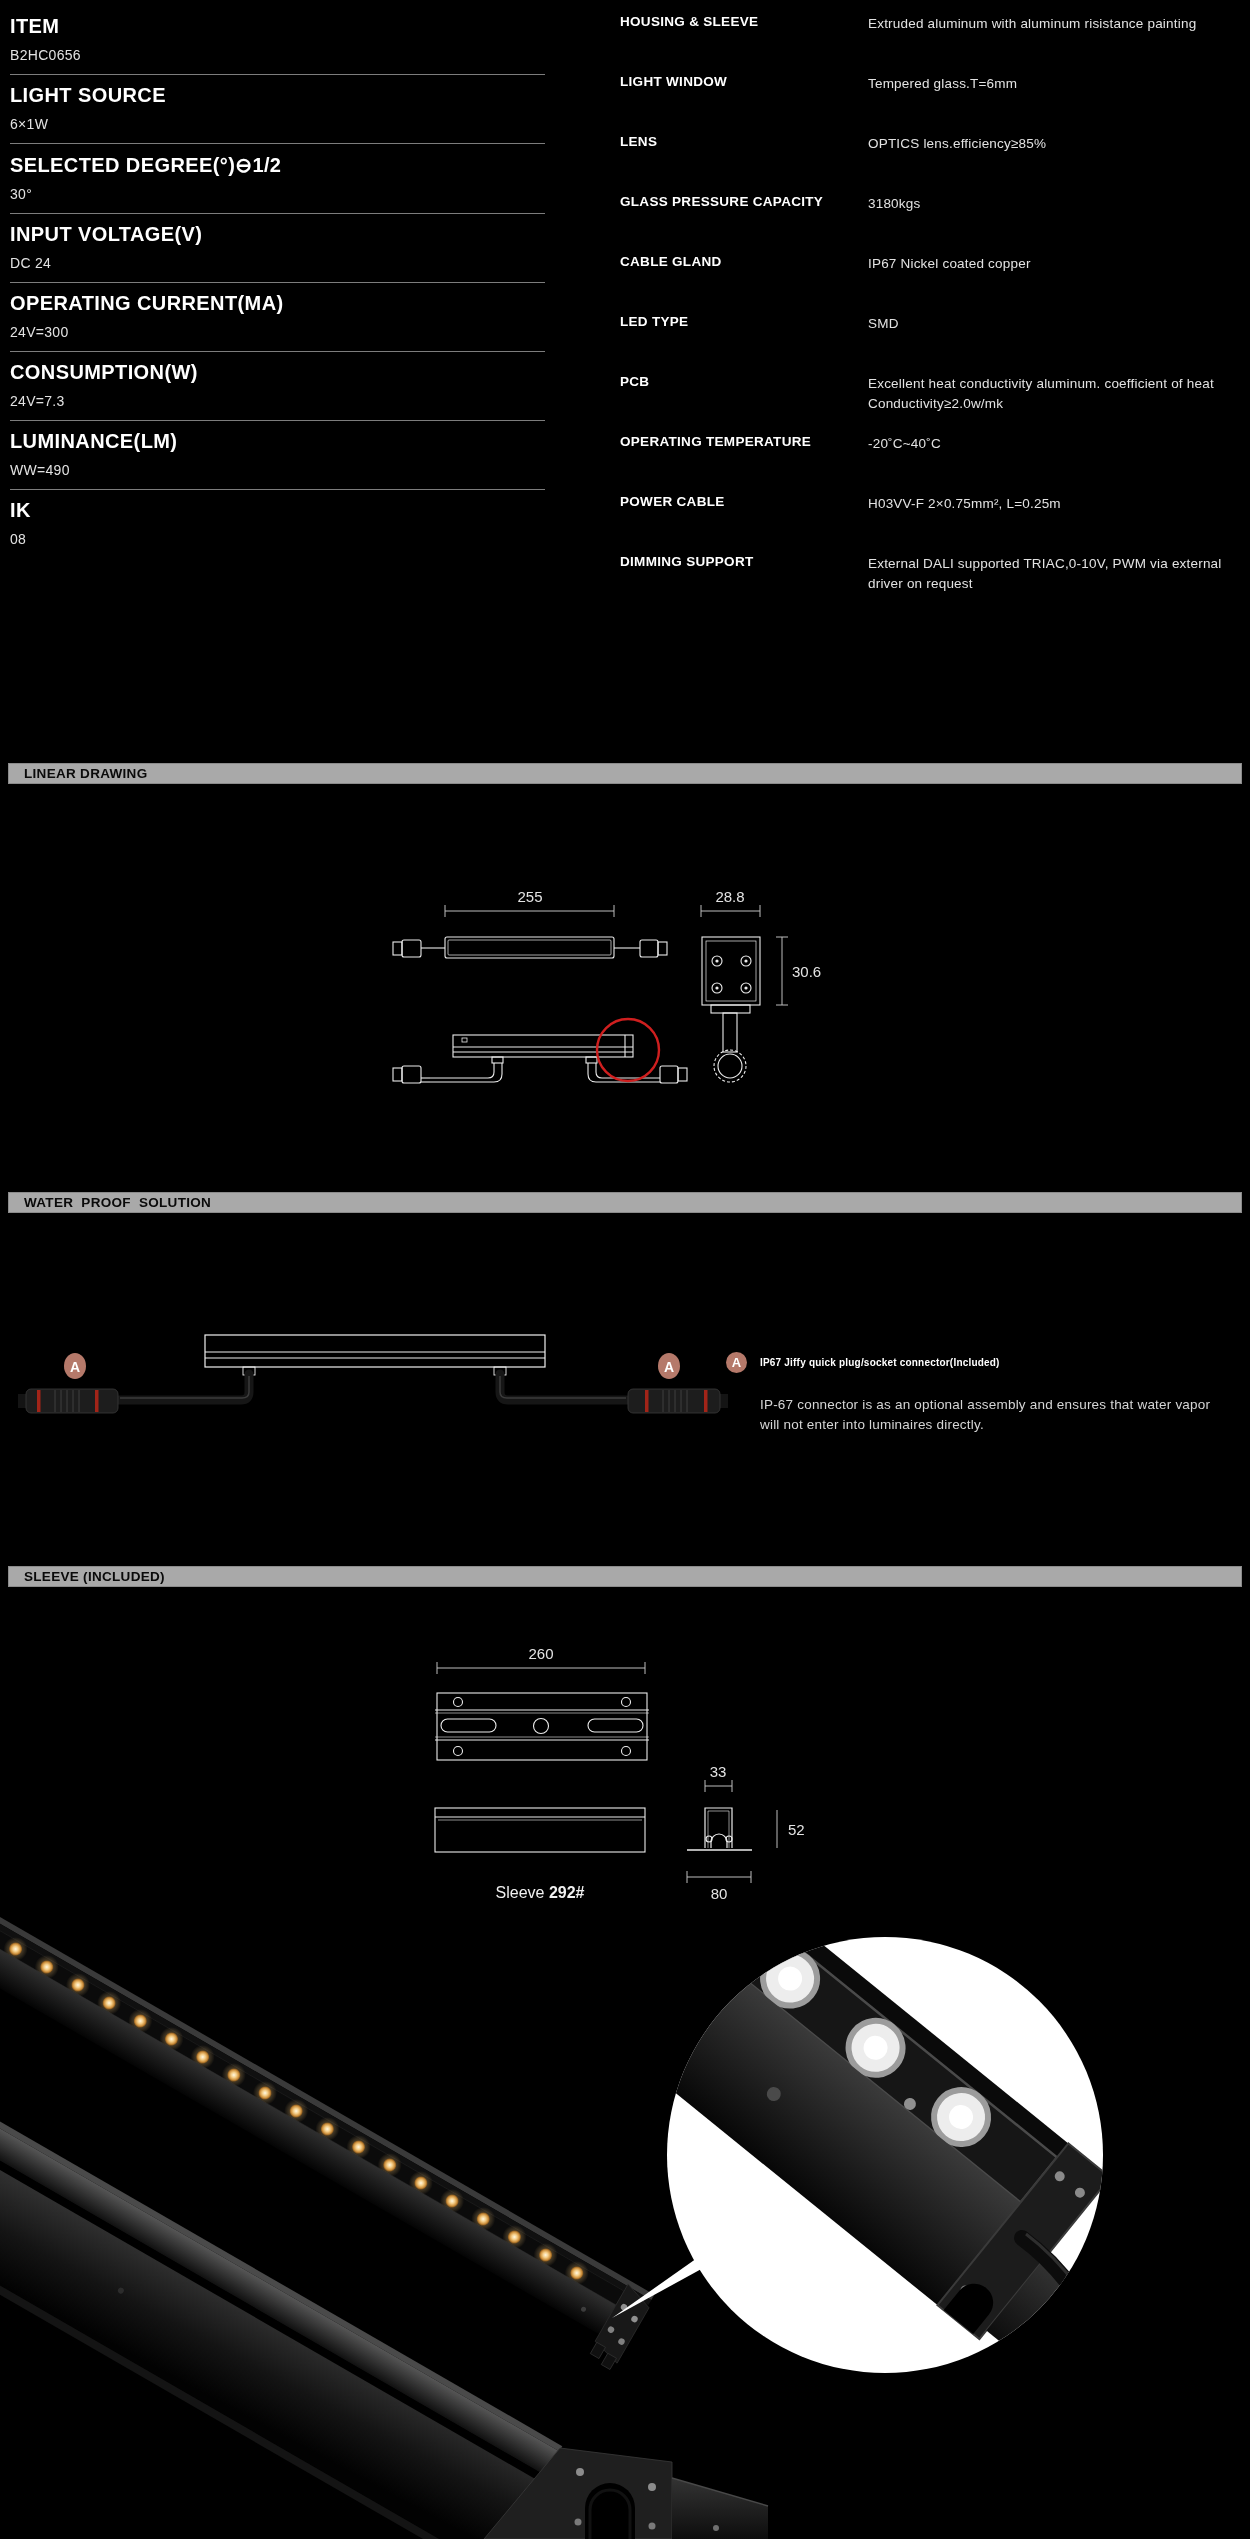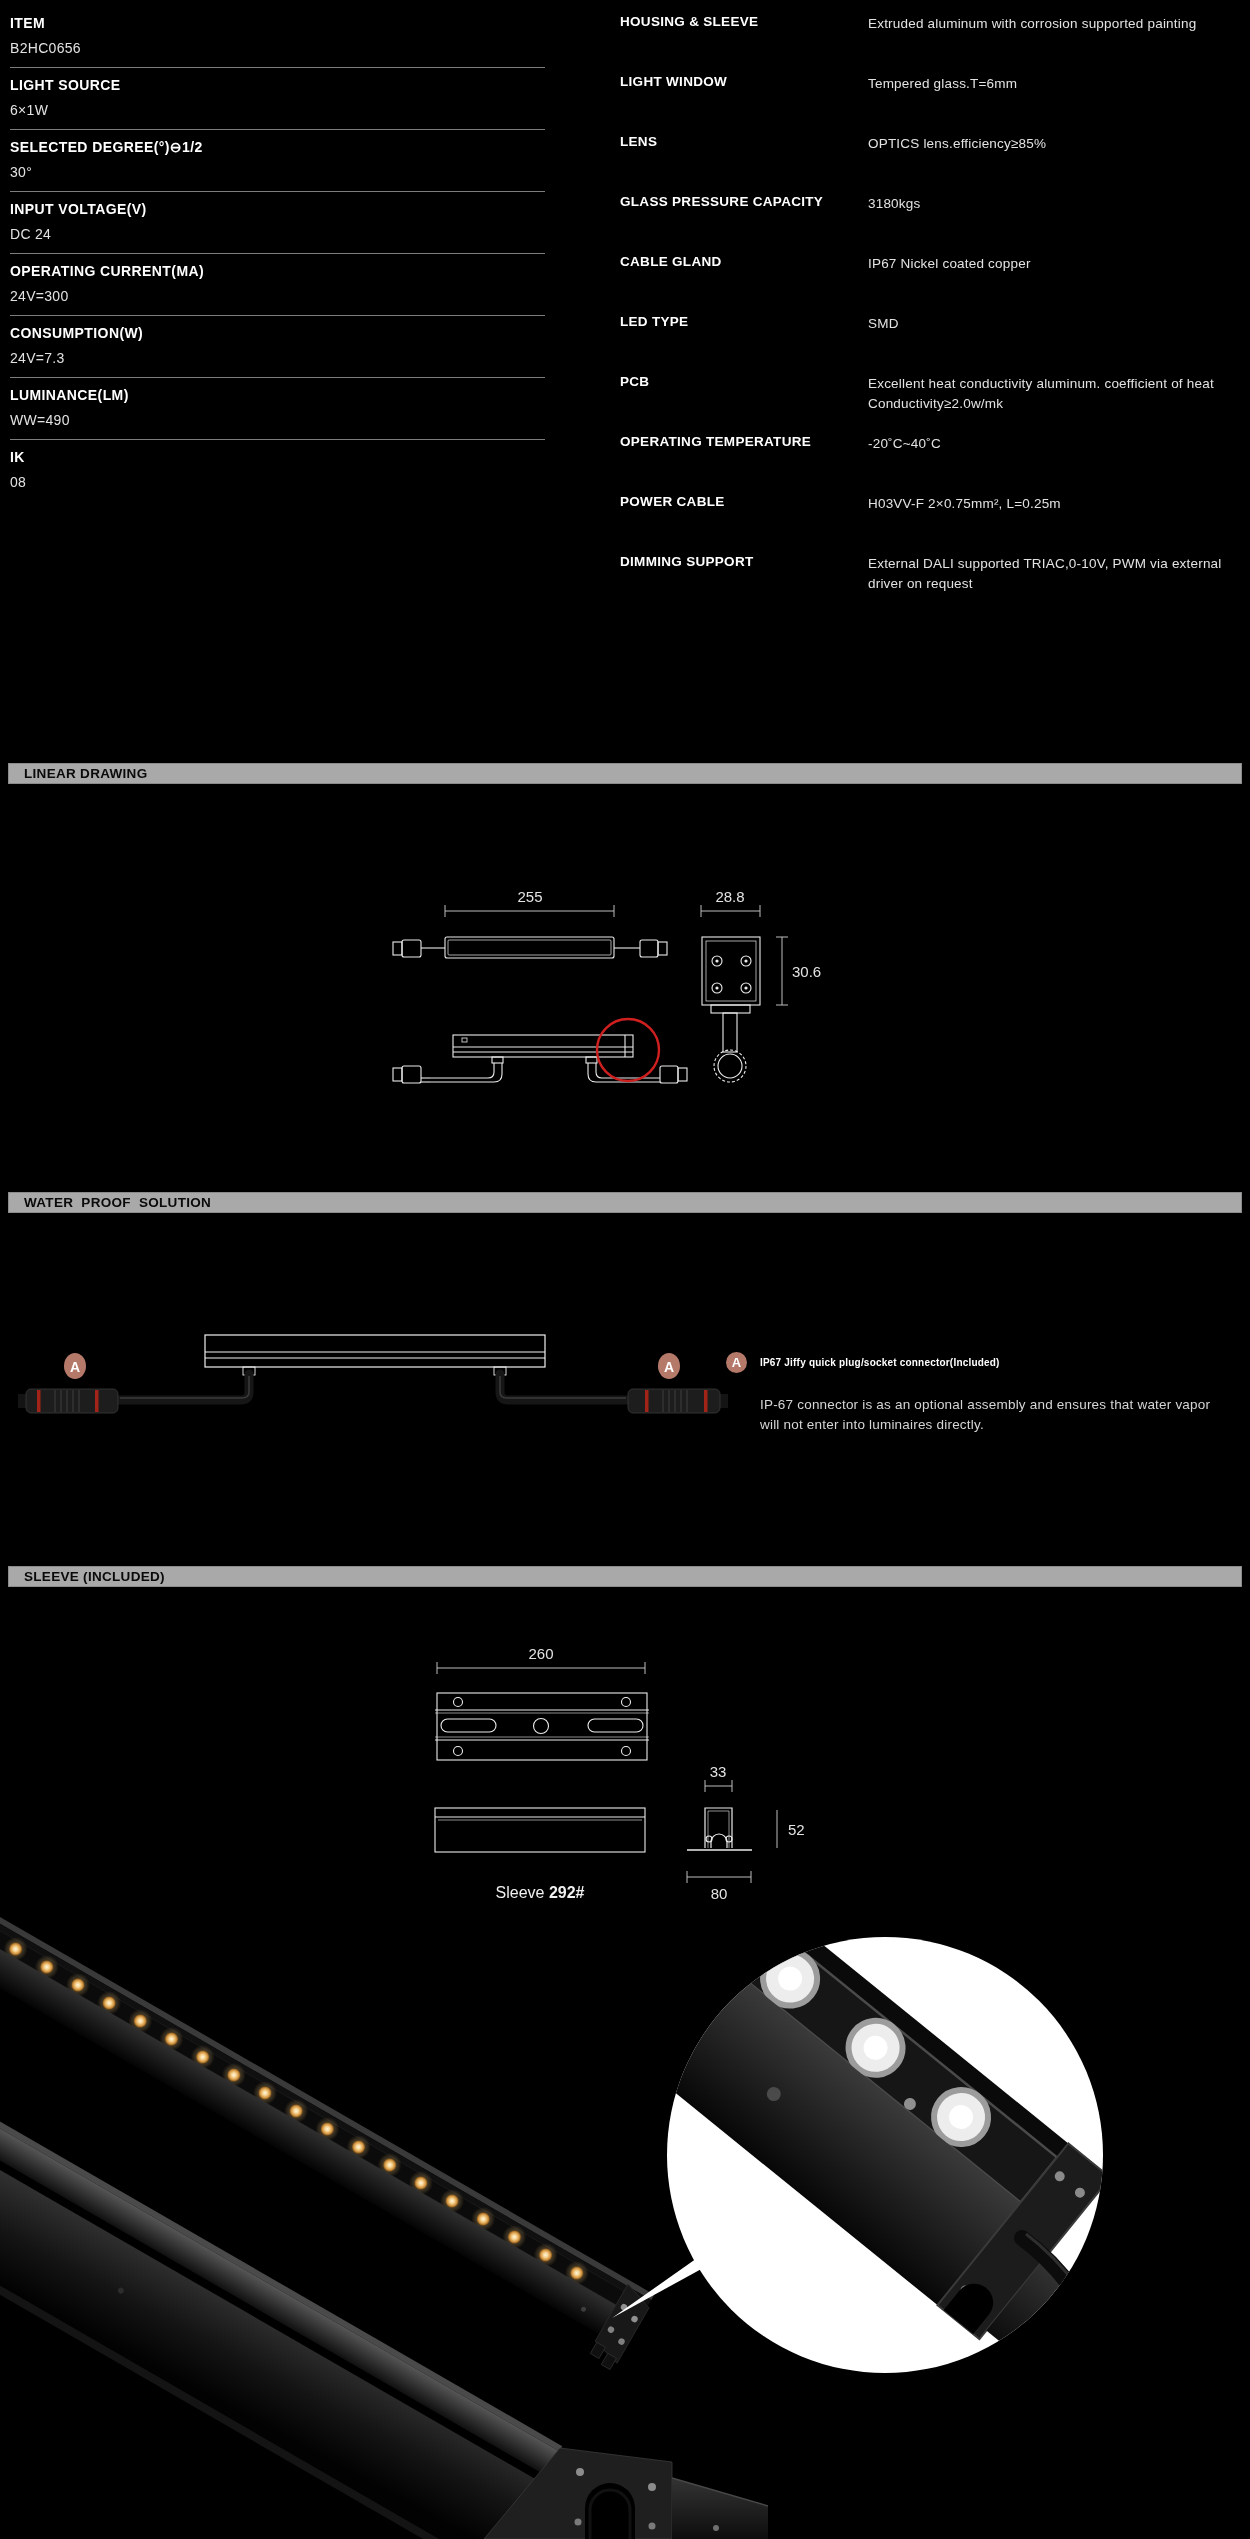--- a/index.html
+++ b/index.html
@@ -2,21 +2,21 @@
 <html><head>
 <meta charset="utf-8">
 <style>
   html,body{margin:0;padding:0;background:#000;}
   .page{position:relative;width:1250px;height:2539px;background:#000;overflow:hidden;
         font-family:"Liberation Sans",sans-serif;color:#fff;}
   
   .spec-left{position:absolute;left:10px;top:6px;width:535px;}
   .sl-row{padding:9px 0 11px 0;border-bottom:1px solid #7d7d7d;}
   .sl-row:last-child{border-bottom:none;}
-  .sl-label{font-size:14px;font-weight:bold;letter-spacing:.4px;color:#ffffff;}
+  .sl-label{font-size:20px;font-weight:bold;letter-spacing:.4px;color:#ffffff;}
   .sl-value{font-size:14px;margin-top:9px;color:#e2e2e2;letter-spacing:.3px;}
   
   .spec-right{position:absolute;left:620px;top:14px;width:622px;}
   .sr-row{display:flex;align-items:flex-start;height:60px;}
   .sr-label{width:248px;flex:0 0 248px;font-size:13.5px;font-weight:bold;letter-spacing:.3px;color:#ffffff;}
   .sr-value{flex:1;font-size:13.5px;line-height:19.5px;color:#e2e2e2;letter-spacing:.2px;}
   
   .section-bar{position:absolute;left:8px;width:1234px;height:21px;background:#a9a9a9;
                border:1px solid #8b8b8b;box-sizing:border-box;}
   .section-bar span{display:block;font-size:13.5px;font-weight:bold;color:#0a0a0a;
@@ -72,21 +72,21 @@
       </div>
       <div class="sl-row">
         <div class="sl-label">IK</div>
         <div class="sl-value">08</div>
       </div>
     </div>
 
   <div class="spec-right">
       <div class="sr-row">
         <div class="sr-label">HOUSING &amp; SLEEVE</div>
-        <div class="sr-value">Extruded aluminum with corrosion supported painting</div>
+        <div class="sr-value">Extruded aluminum with aluminum risistance painting</div>
       </div>
       <div class="sr-row">
         <div class="sr-label">LIGHT WINDOW</div>
         <div class="sr-value">Tempered glass.T=6mm</div>
       </div>
       <div class="sr-row">
         <div class="sr-label">LENS</div>
         <div class="sr-value">OPTICS lens.efficiency≥85%</div>
       </div>
       <div class="sr-row">

